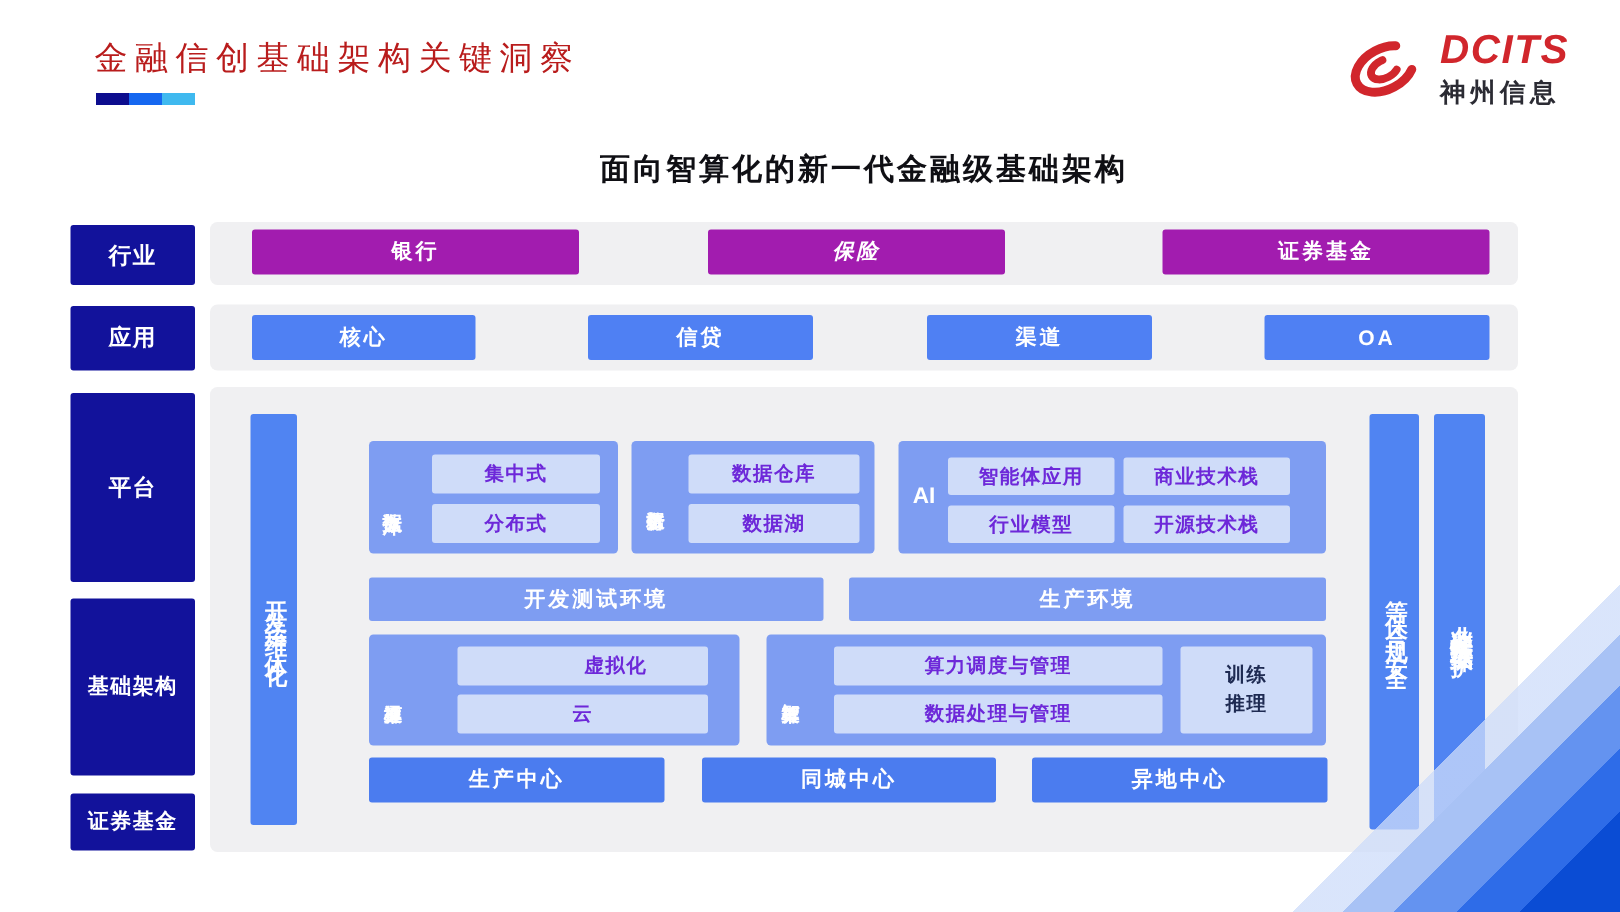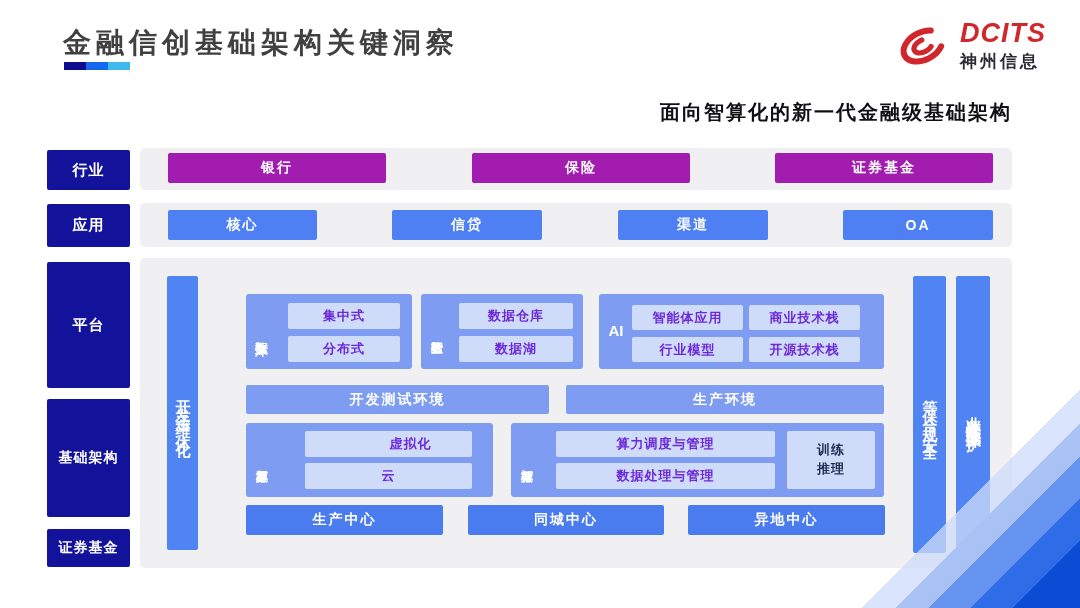--- a/index.html
+++ b/index.html
@@ -1,26 +1,26 @@
 <!DOCTYPE html>
 <html><head>
 <meta charset="utf-8">
 <style>
   html,body{margin:0;padding:0;background:#fff;}
   .canvas{position:relative;width:1080px;height:608px;background:#ffffff;overflow:hidden;
           font-family:"Liberation Sans","DejaVu Sans",sans-serif;}
   .abs{position:absolute;box-sizing:border-box;}
-  .title{left:63px;top:24px;font-size:28px;font-weight:bold;color:#404040;letter-spacing:5px;white-space:nowrap;}
+  .title{left:63px;top:24px;font-size:22px;font-weight:normal;color:#b91c1c;letter-spacing:5px;white-space:nowrap;}
   .underline{left:64px;top:62px;width:66px;height:8px;display:flex;}
   .underline span{flex:1;height:100%;}
   .u1{background:#0d0d8e;} .u2{background:#1567f0;} .u3{background:#3fb9ef;}
   .logo{right:34px;top:20px;display:flex;gap:8px;}
   .logo-brand{font-size:27px;font-weight:800;font-style:italic;color:#d1262c;line-height:1;letter-spacing:1px;}
   .logo-company{font-size:17px;font-weight:bold;color:#2b2b33;letter-spacing:3px;margin-top:3px;}
-  .subtitle{left:140px;top:99px;width:872px;text-align:right;font-size:20px;font-weight:bold;color:#0f0f14;letter-spacing:2px;}
+  .subtitle{left:140px;top:99px;width:872px;text-align:center;font-size:20px;font-weight:bold;color:#0f0f14;letter-spacing:2px;}
 
   .sideband{left:47px;width:83px;background:#12129b;color:#fff;font-weight:bold;
             display:flex;align-items:center;justify-content:center;border-radius:2px;font-size:15px;letter-spacing:1px;}
   .strip{left:140px;width:872px;background:#f0f0f2;border-radius:5px;}
   .chip{display:flex;align-items:center;justify-content:center;color:#fff;font-weight:bold;
         font-size:14px;border-radius:2px;letter-spacing:2px;}
   .industry{background:#a21caf;height:30px;}
   .app{background:#4f80f3;height:30px;}
   .panel{left:140px;top:258px;width:872px;height:310px;background:#f0f0f2;border-radius:5px;}
   .vbar{background:#5084f2;border-radius:2px;color:#fff;font-weight:bold;
@@ -72,21 +72,21 @@
   <div class="abs subtitle">面向智算化的新一代金融级基础架构</div>
 
   <div class="abs sideband" style="top:150px;height:40px;">行业</div>
   <div class="abs sideband" style="top:204px;height:43px;">应用</div>
   <div class="abs sideband" style="top:262px;height:126px;">平台</div>
   <div class="abs sideband" style="top:399px;height:118px;font-size:14px;">基础架构</div>
   <div class="abs sideband" style="top:529px;height:38px;font-size:14px;">证券基金</div>
 
   <div class="abs strip" style="top:148px;height:42px;"></div>
   <div class="abs chip industry" style="left:168px;top:153px;width:218px;">银行</div>
-  <div class="abs chip industry" style="left:472px;top:153px;width:218px;">保险</div>
+  <div class="abs chip industry" style="left:472px;top:153px;width:198px;font-style:italic;">保险</div>
   <div class="abs chip industry" style="left:775px;top:153px;width:218px;">证券基金</div>
 
   <div class="abs strip" style="top:203px;height:44px;"></div>
   <div class="abs chip app" style="left:168px;top:210px;width:149px;">核心</div>
   <div class="abs chip app" style="left:392px;top:210px;width:150px;">信贷</div>
   <div class="abs chip app" style="left:618px;top:210px;width:150px;">渠道</div>
   <div class="abs chip app" style="left:843px;top:210px;width:150px;">OA</div>
 
   <div class="abs panel"></div>
 

